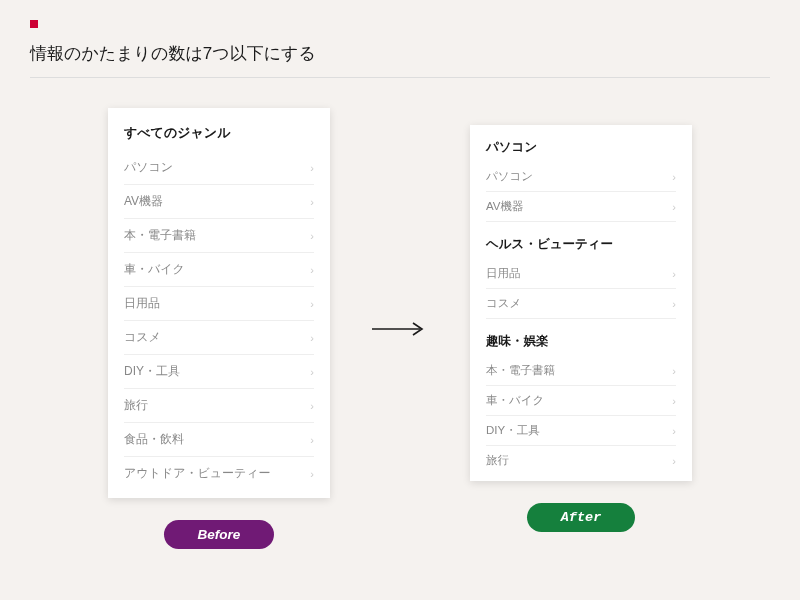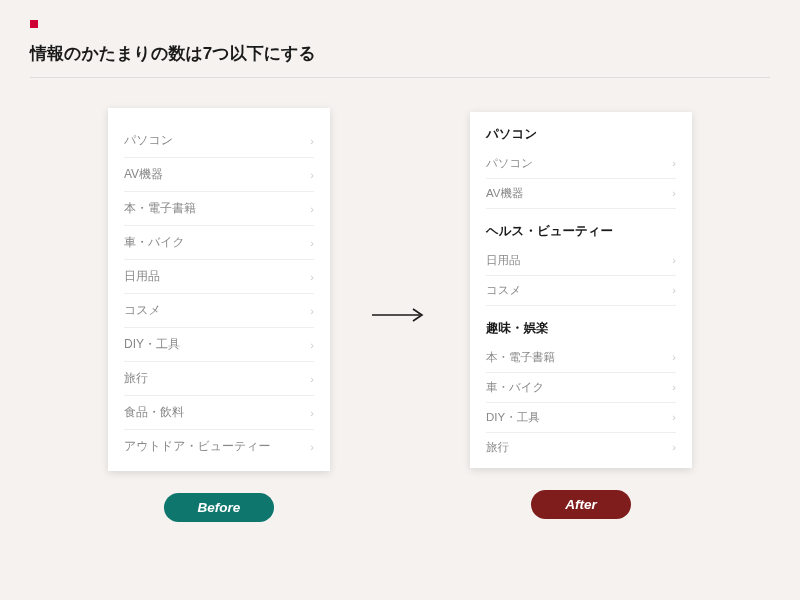--- a/index.html
+++ b/index.html
@@ -17,21 +17,21 @@
       margin-bottom: 14px;
     }
     .red-square {
       width: 8px;
       height: 8px;
       background: #cc0033;
       display: inline-block;
     }
     .title {
       font-size: 17px;
-      font-weight: 700;
+      font-weight: 400;
       color: #1a1a1a;
       margin-top: 4px;
     }
     .divider {
       height: 1px;
       background: #ddd;
       margin-bottom: 30px;
     }
     .content {
       display: flex;
@@ -88,42 +88,43 @@
       letter-spacing: -2px;
     }
     .pill {
       padding: 7px 34px;
       border-radius: 20px;
       font-size: 13.5px;
       font-weight: 700;
       color: #fff;
       font-style: italic;
     }
-    .pill-before { background: #0f766e; }
-    .pill-after { background: #7f1d1d; }
+    .pill-before { background: #701a75; }
+    .pill-after { background: #15803d; font-family: Liberation Mono, monospace; }
     .column {
       display: flex;
       flex-direction: column;
       align-items: center;
     }
   </style>
 </head>
 <body>
 
 <div class="header">
   <span class="red-square"></span>
 </div>
 <div class="title">情報のかたまりの数は7つ以下にする</div>
 <div style="height:12px;"></div>
 <div class="divider"></div>
 
 <div class="content">
 
   <div class="column">
     <div class="panel">
+      <div class="section-title">すべてのジャンル</div>
       <div class="list-item">
           <span>パソコン</span>
           <span class="chevron">›</span>
         </div>
       <div class="list-item">
           <span>AV機器</span>
           <span class="chevron">›</span>
         </div>
       <div class="list-item">
           <span>本・電子書籍</span>

